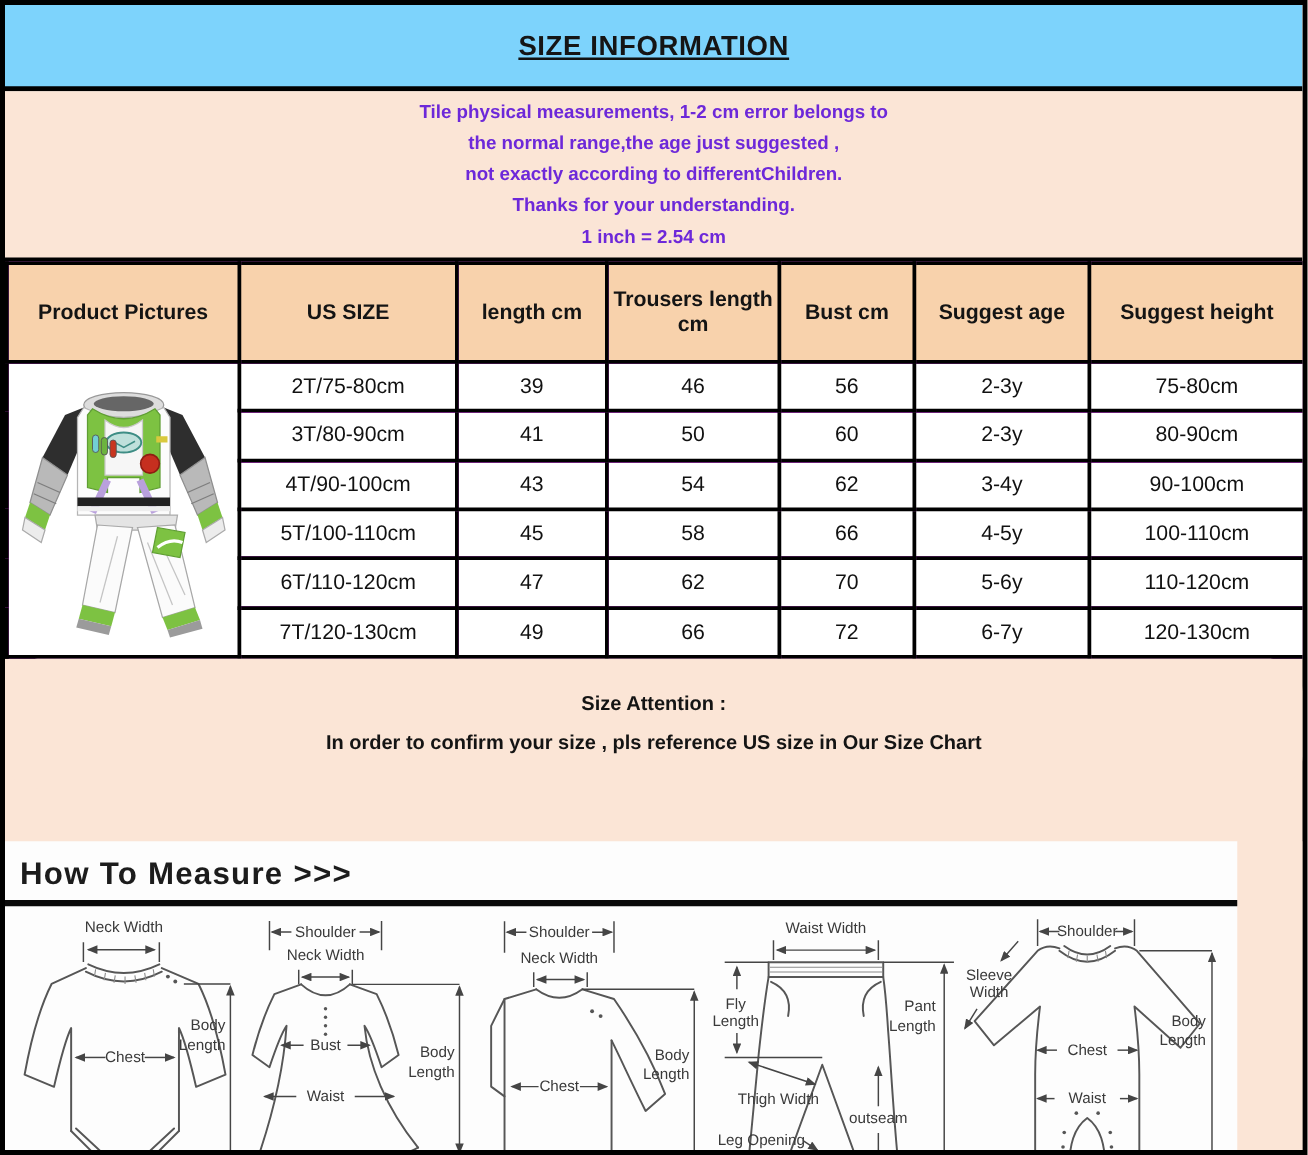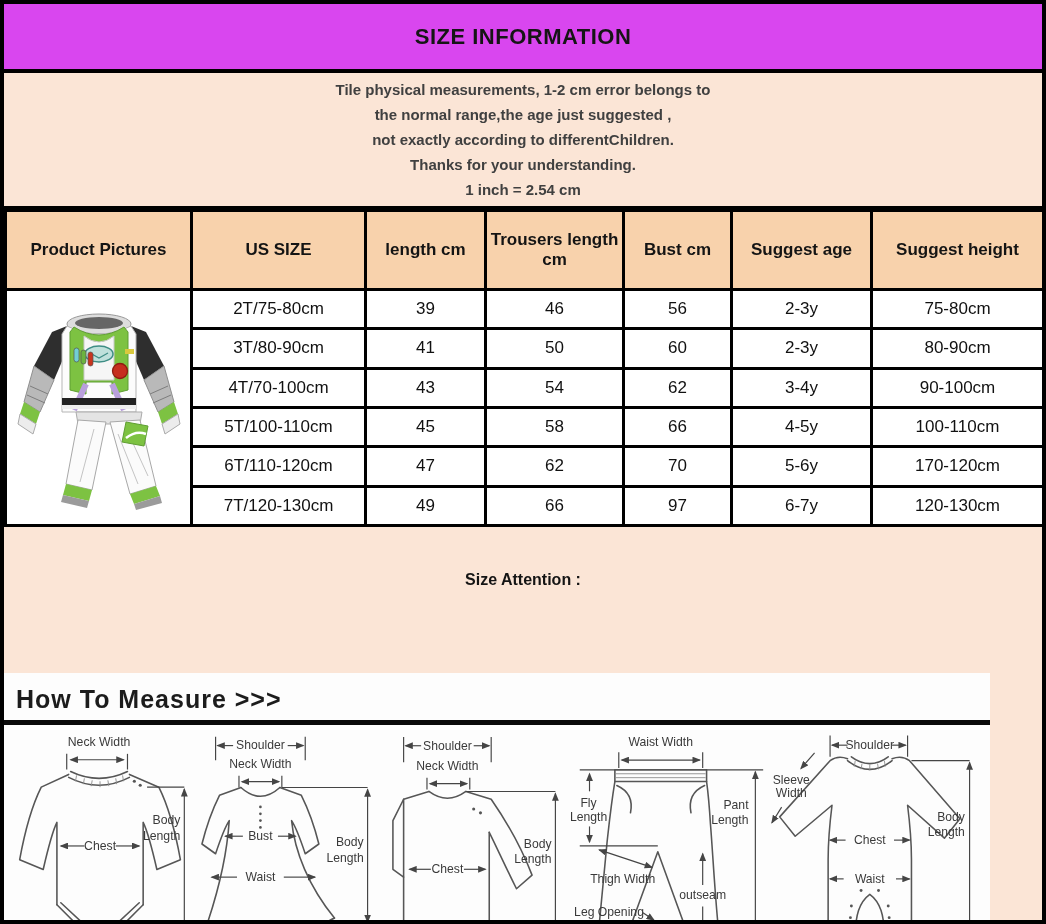--- a/index.html
+++ b/index.html
@@ -9,31 +9,32 @@
     background: #FBE5D6;
     border: 4px solid #000;
     font-family: "Liberation Sans", sans-serif;
     color: #111;
     overflow: hidden;
   }
   
   .title-section {
     height: 69px; border-bottom: 4px solid #000;
     display: flex; align-items: center; justify-content: center;
-    background: #d946ef;
+    background: #7dd3fc;
+    text-decoration: underline;
   }
   .title-section h1 { font-size: 22px; font-weight: bold; letter-spacing: .5px; color:#151515; }
   
   .note-section {
     height: 136px; border-bottom: 3px solid #000;
     background: #FBE5D6;
     display: flex; flex-direction: column; justify-content: center;
     text-align: center;
   }
-  .note-section .note-line { font-size: 15px; font-weight: bold; line-height: 25px; color:#404040; }
+  .note-section .note-line { font-size: 15px; font-weight: bold; line-height: 25px; color:#6d28d9; }
   
   .table-wrap { height: 318px; background:#d946ef; }
   table.size-table {
     width: 100%; height: 100%;
     border-collapse: collapse; table-layout: fixed;
   }
   .size-table th, .size-table td {
     border: 3px solid #000;
     text-align: center; vertical-align: middle;
     font-size: 17px;
@@ -179,57 +180,58 @@
         </tr>
         <tr>
           <td>3T/80-90cm</td>
           <td>41</td>
           <td>50</td>
           <td>60</td>
           <td>2-3y</td>
           <td>80-90cm</td>
         </tr>
         <tr>
-          <td>4T/70-100cm</td>
+          <td>4T/90-100cm</td>
           <td>43</td>
           <td>54</td>
           <td>62</td>
           <td>3-4y</td>
           <td>90-100cm</td>
         </tr>
         <tr>
           <td>5T/100-110cm</td>
           <td>45</td>
           <td>58</td>
           <td>66</td>
           <td>4-5y</td>
           <td>100-110cm</td>
         </tr>
         <tr>
           <td>6T/110-120cm</td>
           <td>47</td>
           <td>62</td>
           <td>70</td>
           <td>5-6y</td>
-          <td>170-120cm</td>
+          <td>110-120cm</td>
         </tr>
         <tr>
           <td>7T/120-130cm</td>
           <td>49</td>
           <td>66</td>
-          <td>97</td>
+          <td>72</td>
           <td>6-7y</td>
           <td>120-130cm</td>
         </tr>
       </tbody>
     </table>
   </div>
 
   <div class="attention-section">
     <div class="attention-line">Size Attention :</div>
+    <div class="attention-line">In order to confirm your size , pls reference US size in Our Size Chart</div>
   </div>
 
   <div class="measure-section">
     <div class="measure-main">
       <div class="measure-title">How To Measure &gt;&gt;&gt;</div>
       <div class="measure-divider"></div>
       <div class="diagram-row">
 
         <svg class="diag" width="196" height="228" viewBox="0 0 200 232">
           <text x="97" y="16">Neck Width</text>

